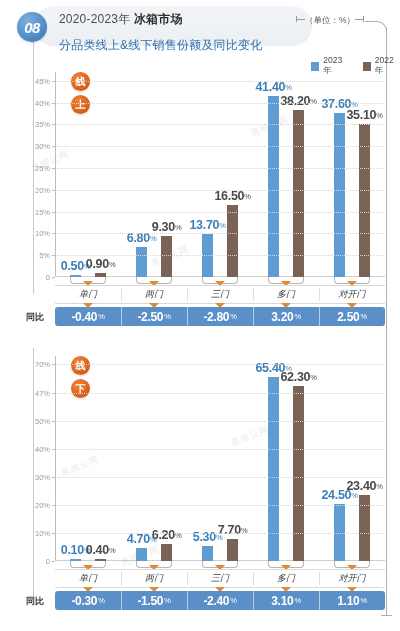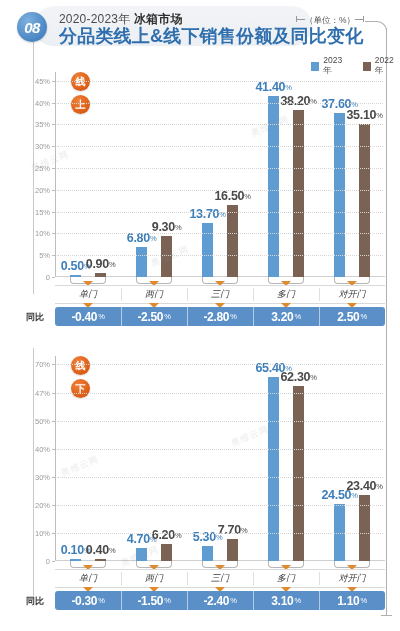--- a/index.html
+++ b/index.html
@@ -51,22 +51,22 @@
     display:flex;align-items:center;justify-content:center;
     letter-spacing:-0.5px;
     box-shadow:0 1px 2px rgba(0,0,0,.18);
   }
   .title-l1{
     position:absolute;left:47px;top:5px;
     font-size:12px;color:#4a4a4a;white-space:nowrap;letter-spacing:.2px;
   }
   .title-l1 b{color:#2f2f2f;font-weight:bold;}
   .title-l2{
-    position:absolute;left:47px;top:18px;
-    font-size:18px;color:#2f6fad;font-weight:bold;white-space:nowrap;letter-spacing:.2px;
+    position:absolute;left:47px;top:31px;
+    font-size:12px;color:#2f6fad;font-weight:normal;white-space:nowrap;letter-spacing:.2px;
   }
 
   
   .unit{
     position:absolute;left:296px;top:15px;
     font-size:8.5px;color:#555;white-space:nowrap;
   }
   .unit .dash{display:inline-block;width:8px;height:1px;background:#999;vertical-align:3px;}
   .unit .tick{display:inline-block;width:1px;height:6px;background:#999;vertical-align:1px;}
 
@@ -258,21 +258,21 @@
             <div class="bar b23" style="height: 29.6596px;">
               <div class="lbl">6.80<span class="pct">%</span></div>
             </div>
             <div class="bar b22" style="height: 40.5638px;">
               <div class="lbl">9.30<span class="pct">%</span></div>
             </div>
           </div>
         </div>
         <div class="group">
           <div class="bars">
-            <div class="bar b23" style="height: 54px;">
+            <div class="bar b23" style="height: 43px;">
               <div class="lbl">13.70<span class="pct">%</span></div>
             </div>
             <div class="bar b22" style="height: 71.9681px;">
               <div class="lbl">16.50<span class="pct">%</span></div>
             </div>
           </div>
         </div>
         <div class="group">
           <div class="bars">
             <div class="bar b23" style="height: 180.574px;">

